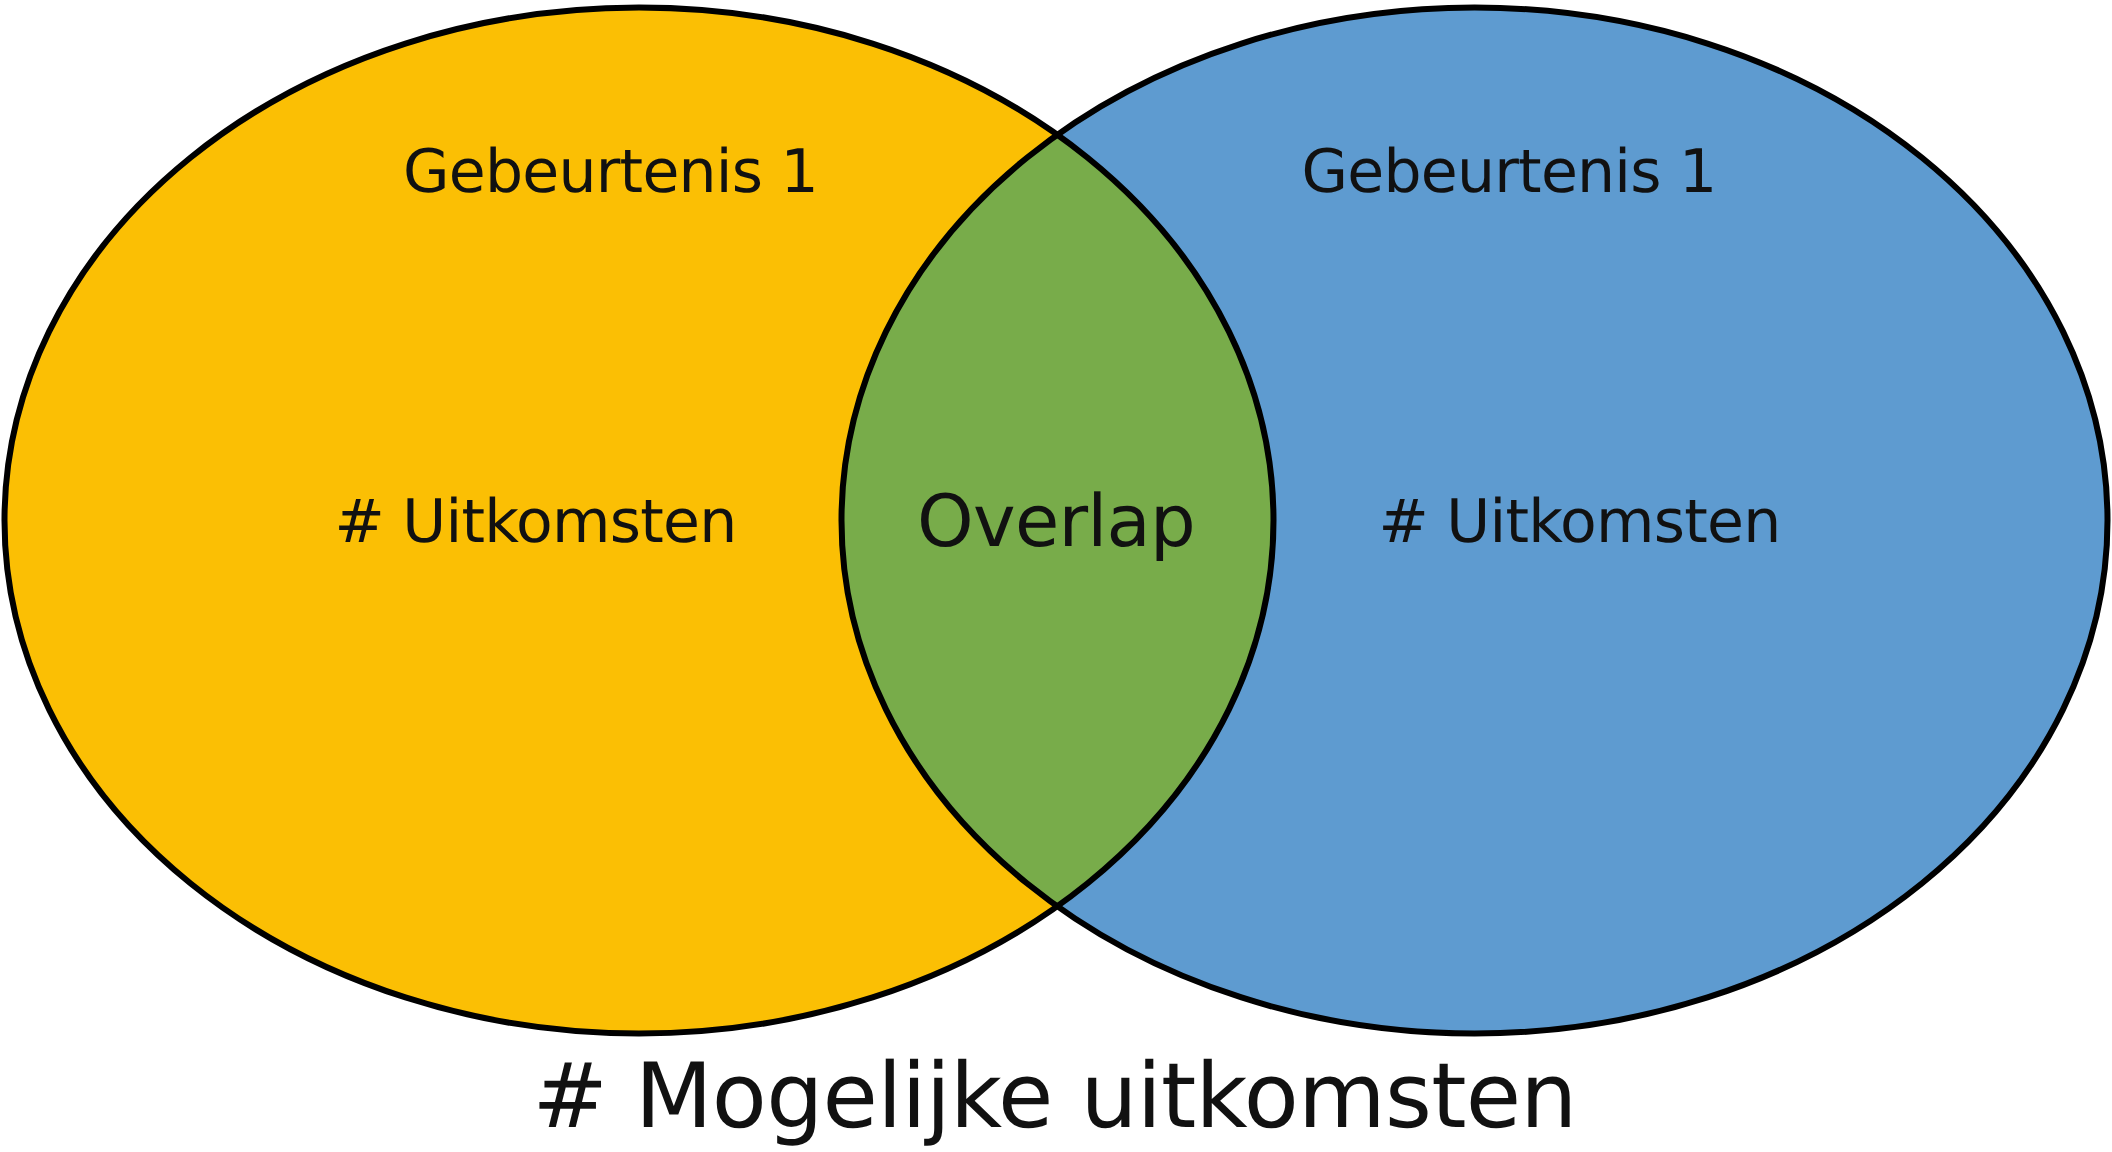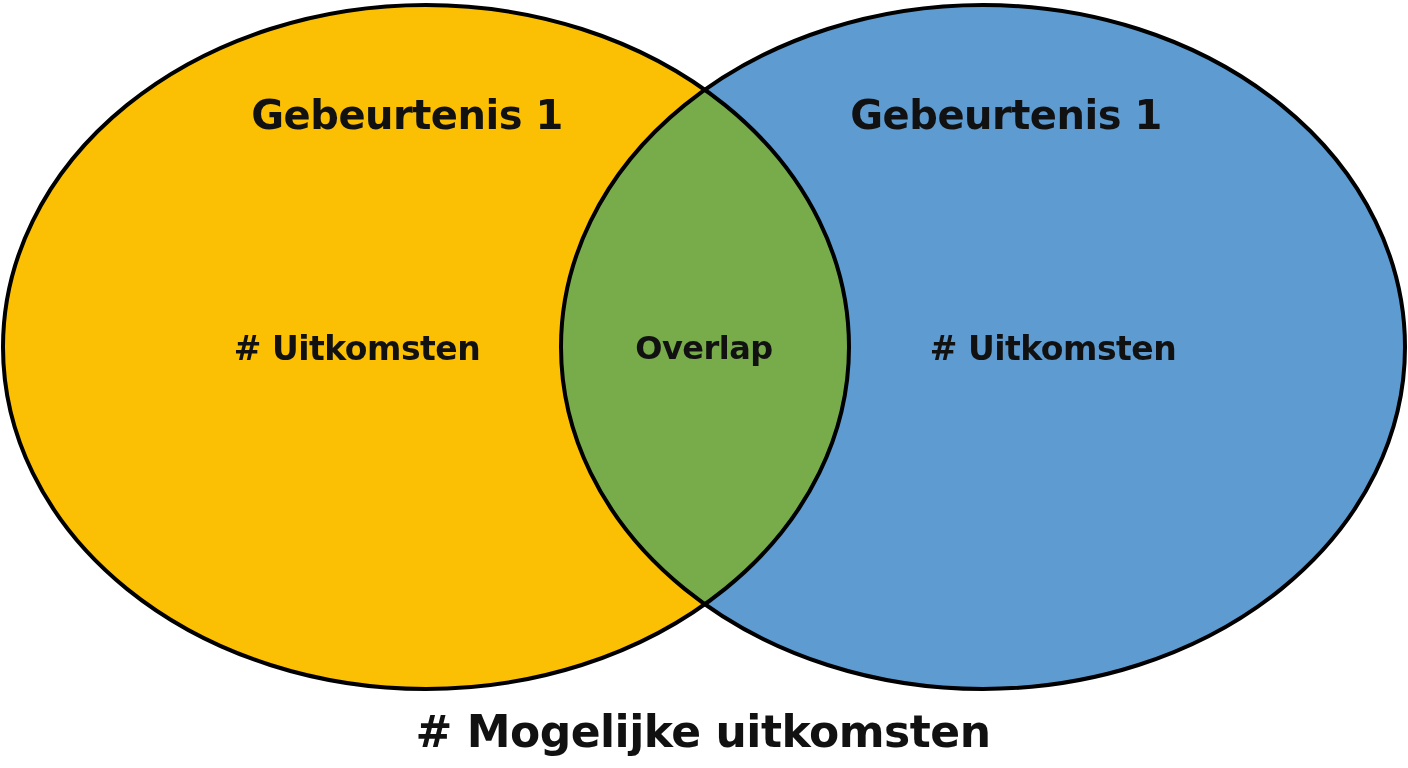--- a/index.html
+++ b/index.html
@@ -5,26 +5,25 @@
     html, body { margin: 0; padding: 0; background: #ffffff; }
     body { width: 1408px; height: 768px; overflow: hidden; position: relative; }
     svg.venn { position: absolute; left: 0; top: 0; }
     .label {
       position: absolute;
       font-family: "DejaVu Sans", sans-serif;
       color: #111111;
       white-space: nowrap;
       transform: translate(-50%, -50%);
       letter-spacing: -0.5px;
-      font-weight: bold;
     }
     .title { font-size: 40px; }
-    .count { font-size: 33px; }
-    .overlap { font-size: 32px; }
-    .footer { font-size: 44px; }
+    .count { font-size: 40px; }
+    .overlap { font-size: 48px; }
+    .footer { font-size: 60px; }
   </style>
 </head>
 <body>
 
 <svg class="venn" width="1408" height="768" viewBox="0 0 1408 768">
   <defs>
     <clipPath id="clipLeft">
       <ellipse cx="426" cy="347" rx="423" ry="342"></ellipse>
     </clipPath>
   </defs>

